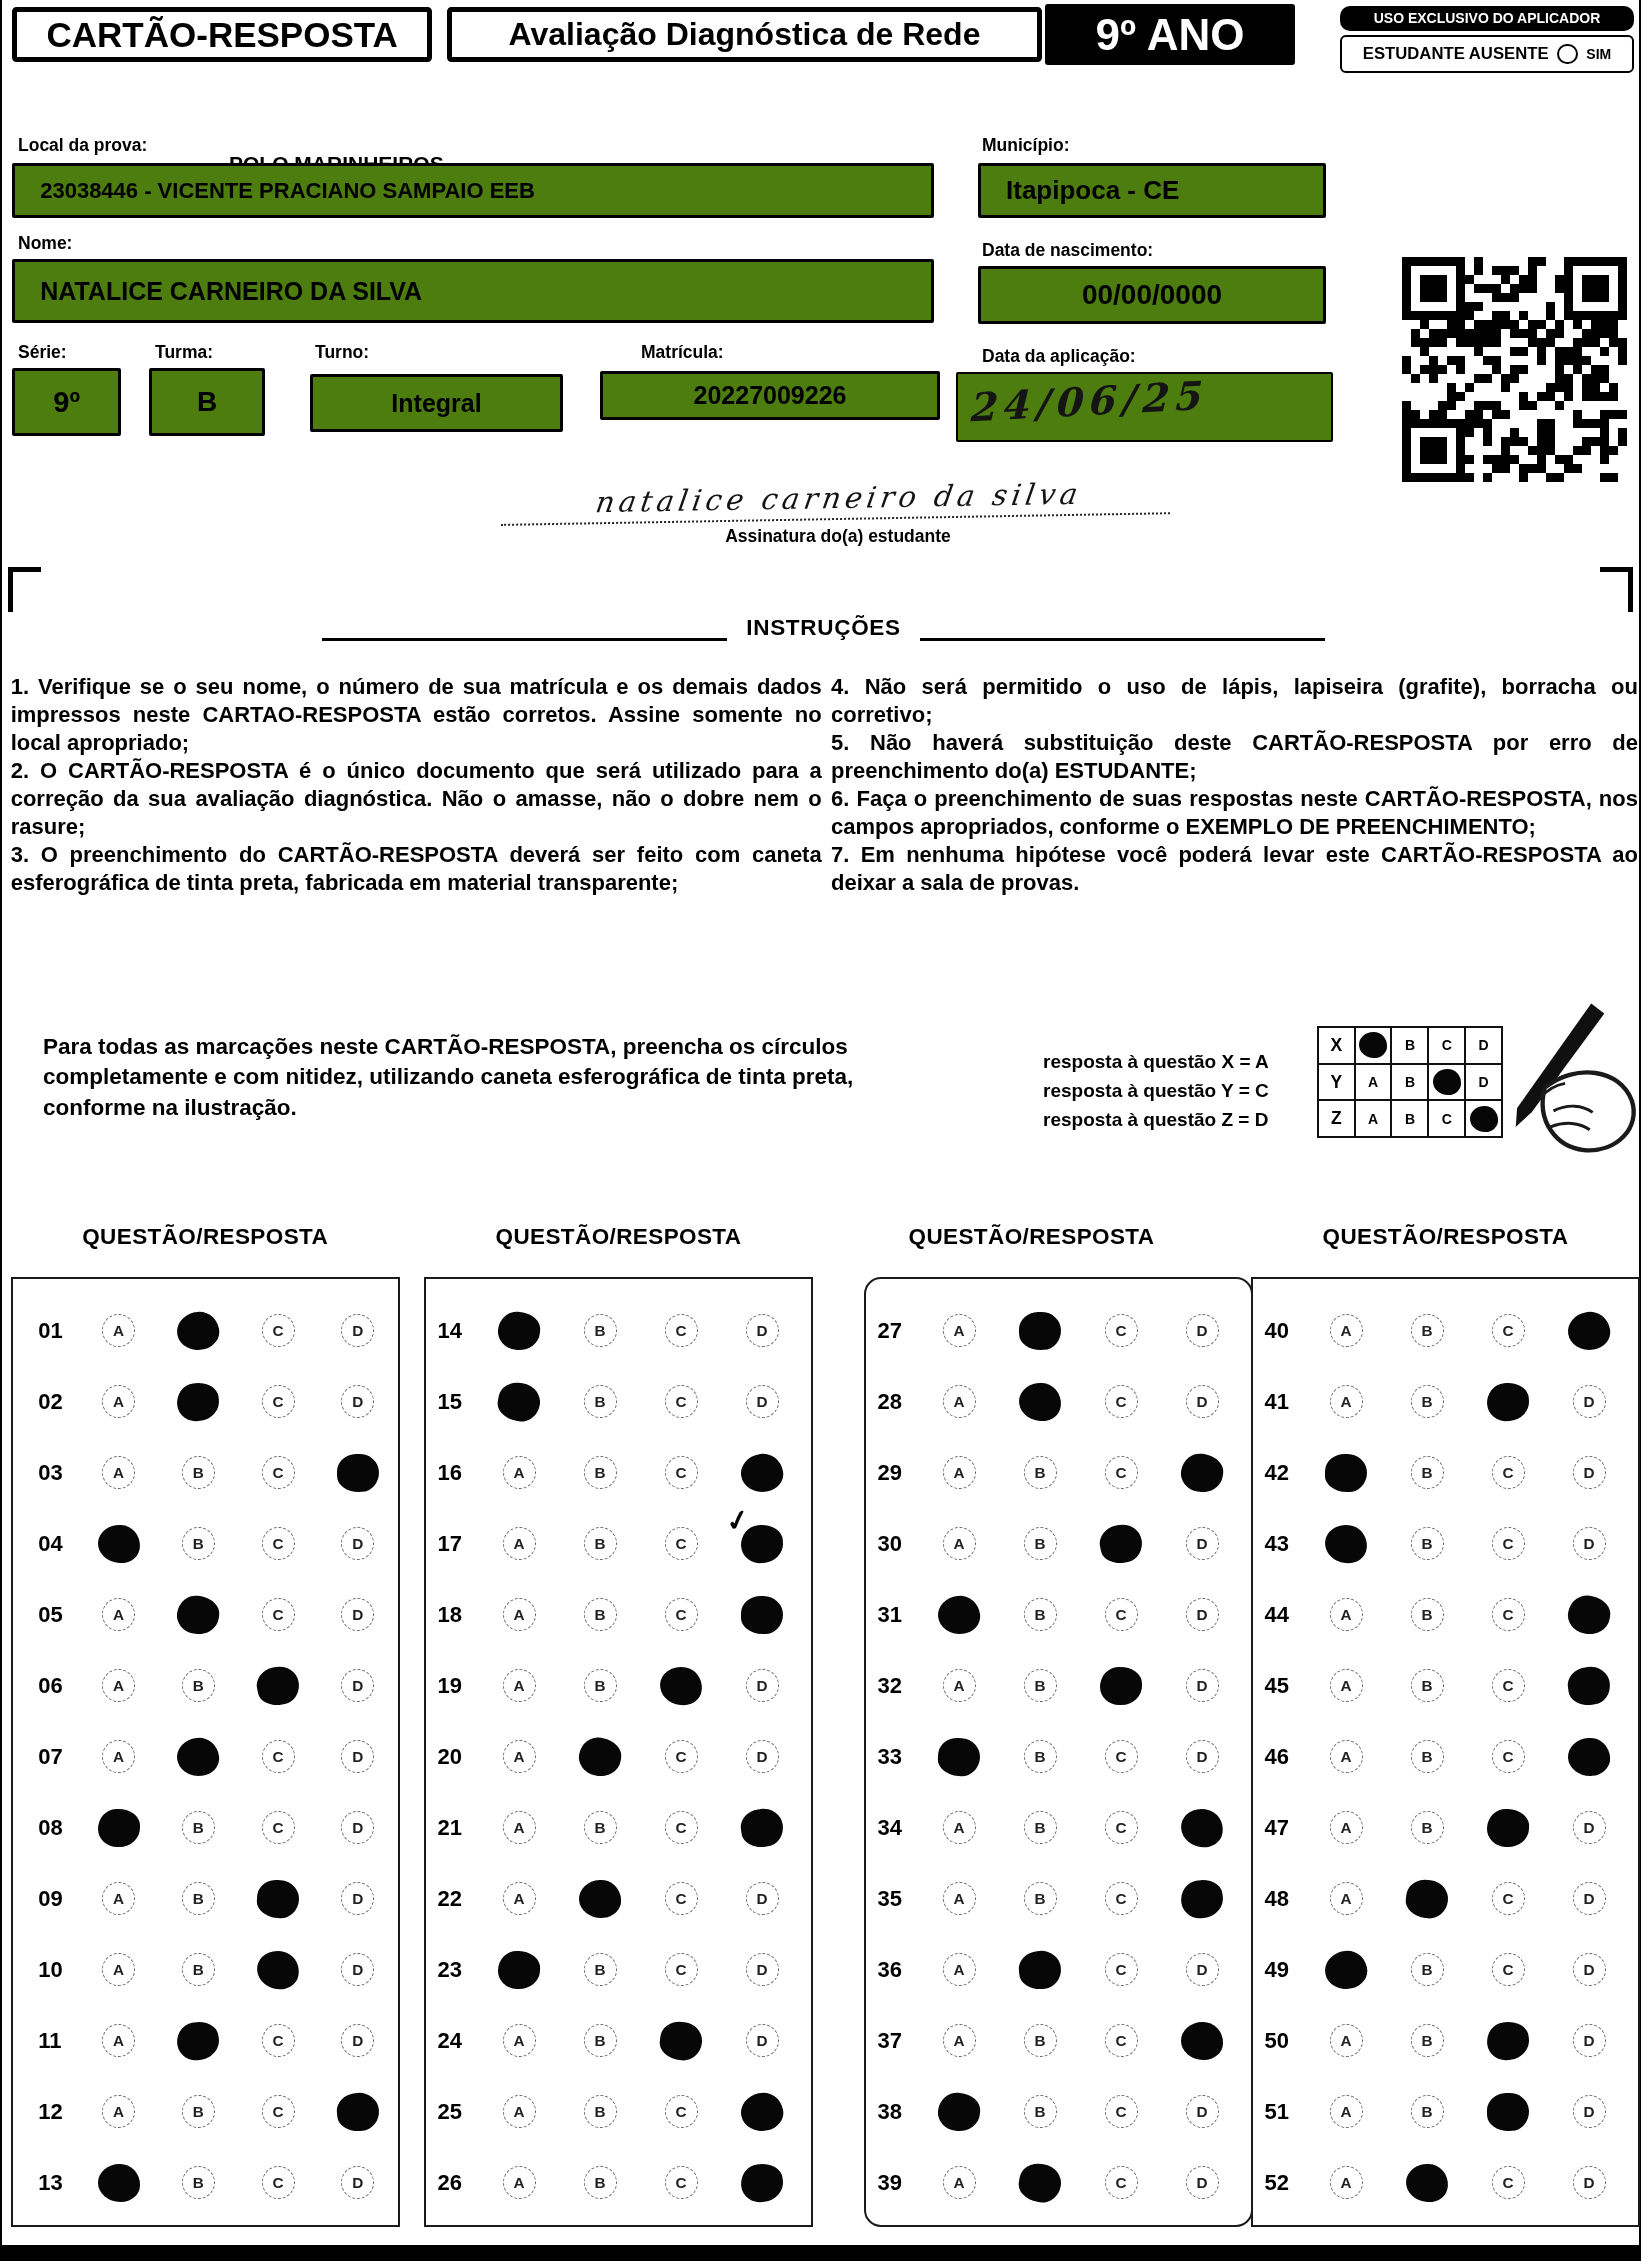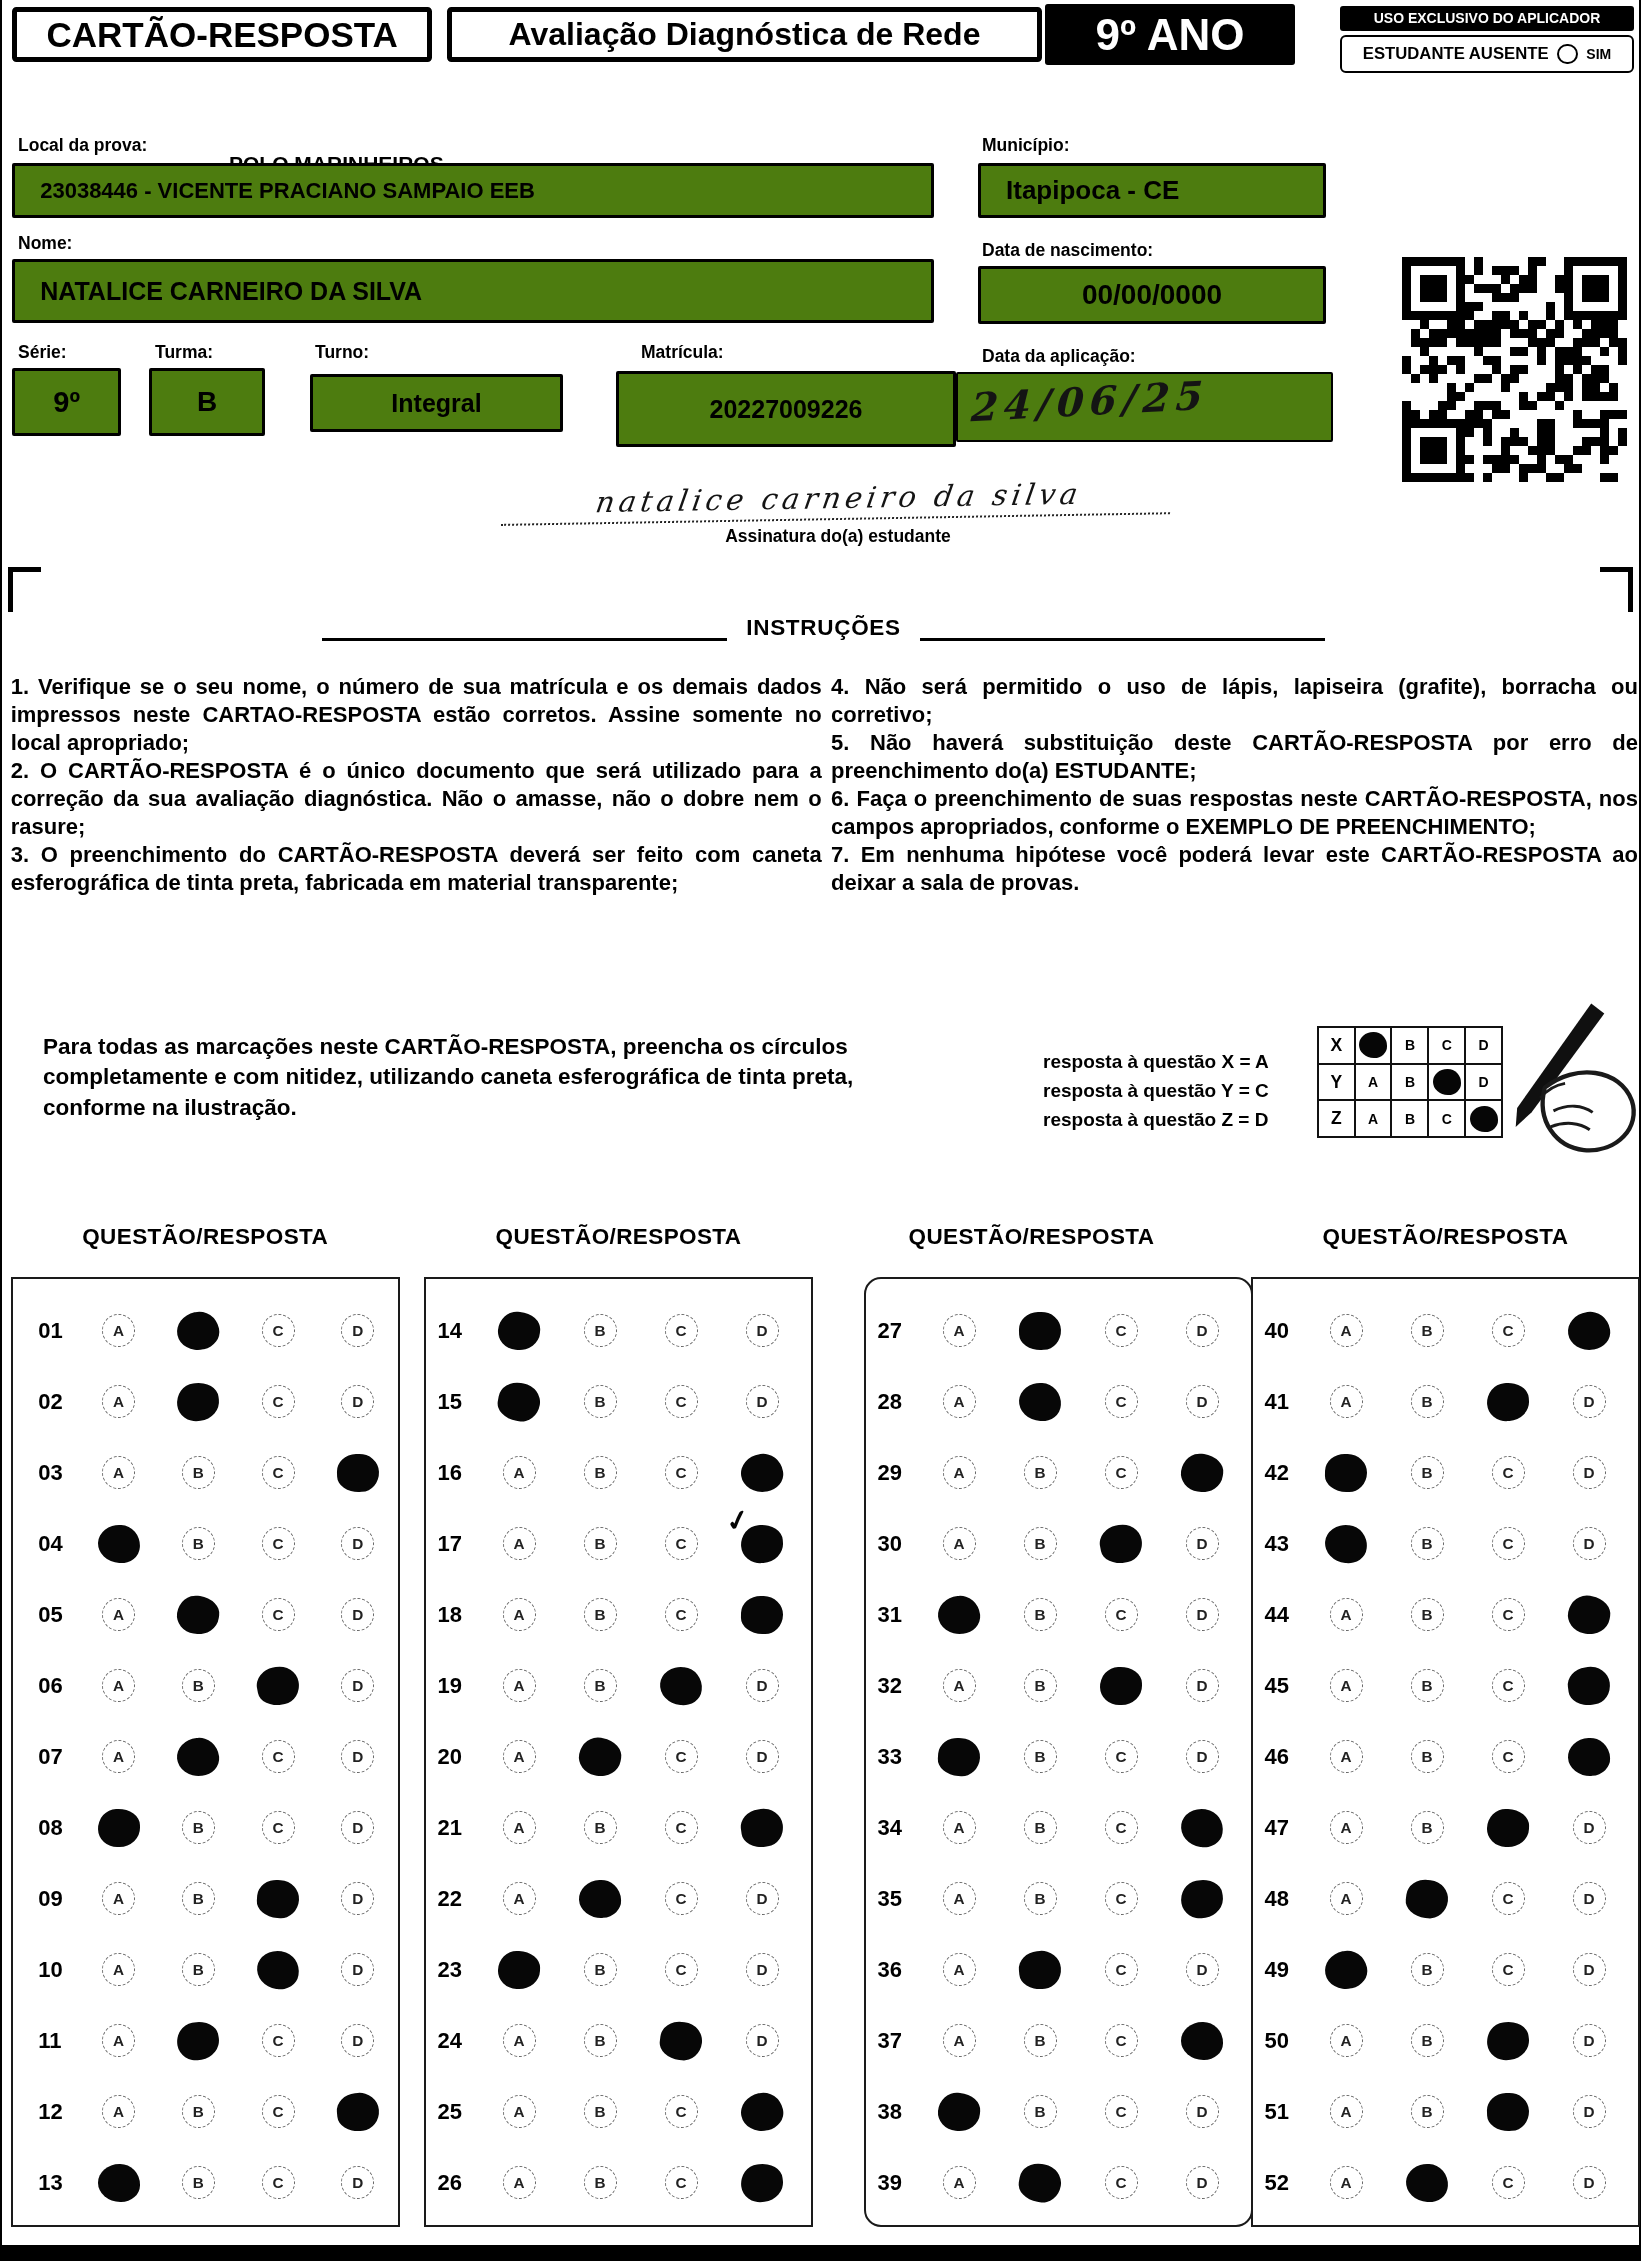--- a/index.html
+++ b/index.html
@@ -28,21 +28,21 @@
   .hdr-title { left: 10.2px; top: 7.3px; width: 420px; height: 55px; font-size: 35px; letter-spacing: 0px; text-align: center; }
   .hdr-exam  { left: 445px; top: 7.3px; width: 595px; height: 55px; font-size: 32px; }
   .hdr-grade {
     position: absolute; left: 1043px; top: 4.4px; width: 250px; height: 61px;
     background: #000; color: #fff; font-weight: bold; font-size: 44px;
     display: flex; align-items: center; justify-content: center; border-radius: 2.9px;
   }
   .hdr-aplicador {
     position: absolute; left: 1338px; top: 5.8px; width: 294px; height: 25px;
     background: #000; color: #fff; font-weight: bold; font-size: 14px;
-    display: flex; align-items: center; justify-content: center; border-radius: 3px; text-align: center;
+    display: flex; align-items: center; justify-content: center; border-radius: 10px; text-align: center;
   }
   .hdr-absent {
     position: absolute; left: 1338px; top: 35px; width: 294px; height: 38px;
     border: 2.9px solid #000; border-radius: 5.8px; background: #fff;
     display: flex; align-items: center; justify-content: center; gap: 8.7px;
     font-weight: bold;
   }
   .hdr-absent .lab { font-size: 16.7px; }
   .absent-circle { width: 20.4px; height: 20.4px; border: 2.2px solid #000; border-radius: 50%; display: inline-block; }
   .hdr-absent .sim { font-size: 14px; }
@@ -57,21 +57,21 @@
   .pad-l { padding-left: 25px; }
   .just-c { justify-content: center; }
 
   .box-school   { left: 10.2px;   top: 163px; width: 922px; height: 55px; font-size: 22px; }
   .box-munic    { left: 976px; top: 163px; width: 348px;  height: 55px; font-size: 26px; }
   .box-nome     { left: 10.2px;   top: 259px; width: 922px; height: 64px; font-size: 25px; }
   .box-nasc     { left: 976px; top: 266px; width: 348px;  height: 58px; font-size: 28px; }
   .box-serie    { left: 10.2px;   top: 368px; width: 109px;  height: 68px; font-size: 29px; }
   .box-turma    { left: 147px;  top: 368px; width: 116px;  height: 68px; font-size: 28px; }
   .box-turno    { left: 308px;  top: 374px; width: 253px;  height: 58px; font-size: 25px; }
-  .box-matric   { left: 598px;  top: 371px; width: 340px;  height: 76px; font-size: 25px; margin-left: 16px; }
+  .box-matric   { left: 598px;  top: 371px; width: 340px;  height: 49px; font-size: 25px; }
   .box-aplic    { left: 954px; top: 372px; width: 377px;  height: 70px; border-width: 2.9px; position: absolute; overflow: visible; }
 
   .handwriting {
     font-family: "DejaVu Serif", serif; font-style: italic; color: #141414;
   }
   .hand-date {
     position: absolute; left: 13px; top: 4.4px; font-size: 39px; letter-spacing: 5.8px;
     transform: rotate(-3deg) skewX(-6deg); white-space: nowrap;
   }
   .qr { position: absolute; left: 1400px; top: 257px; width: 225px; height: 225px; background: #fff; }

